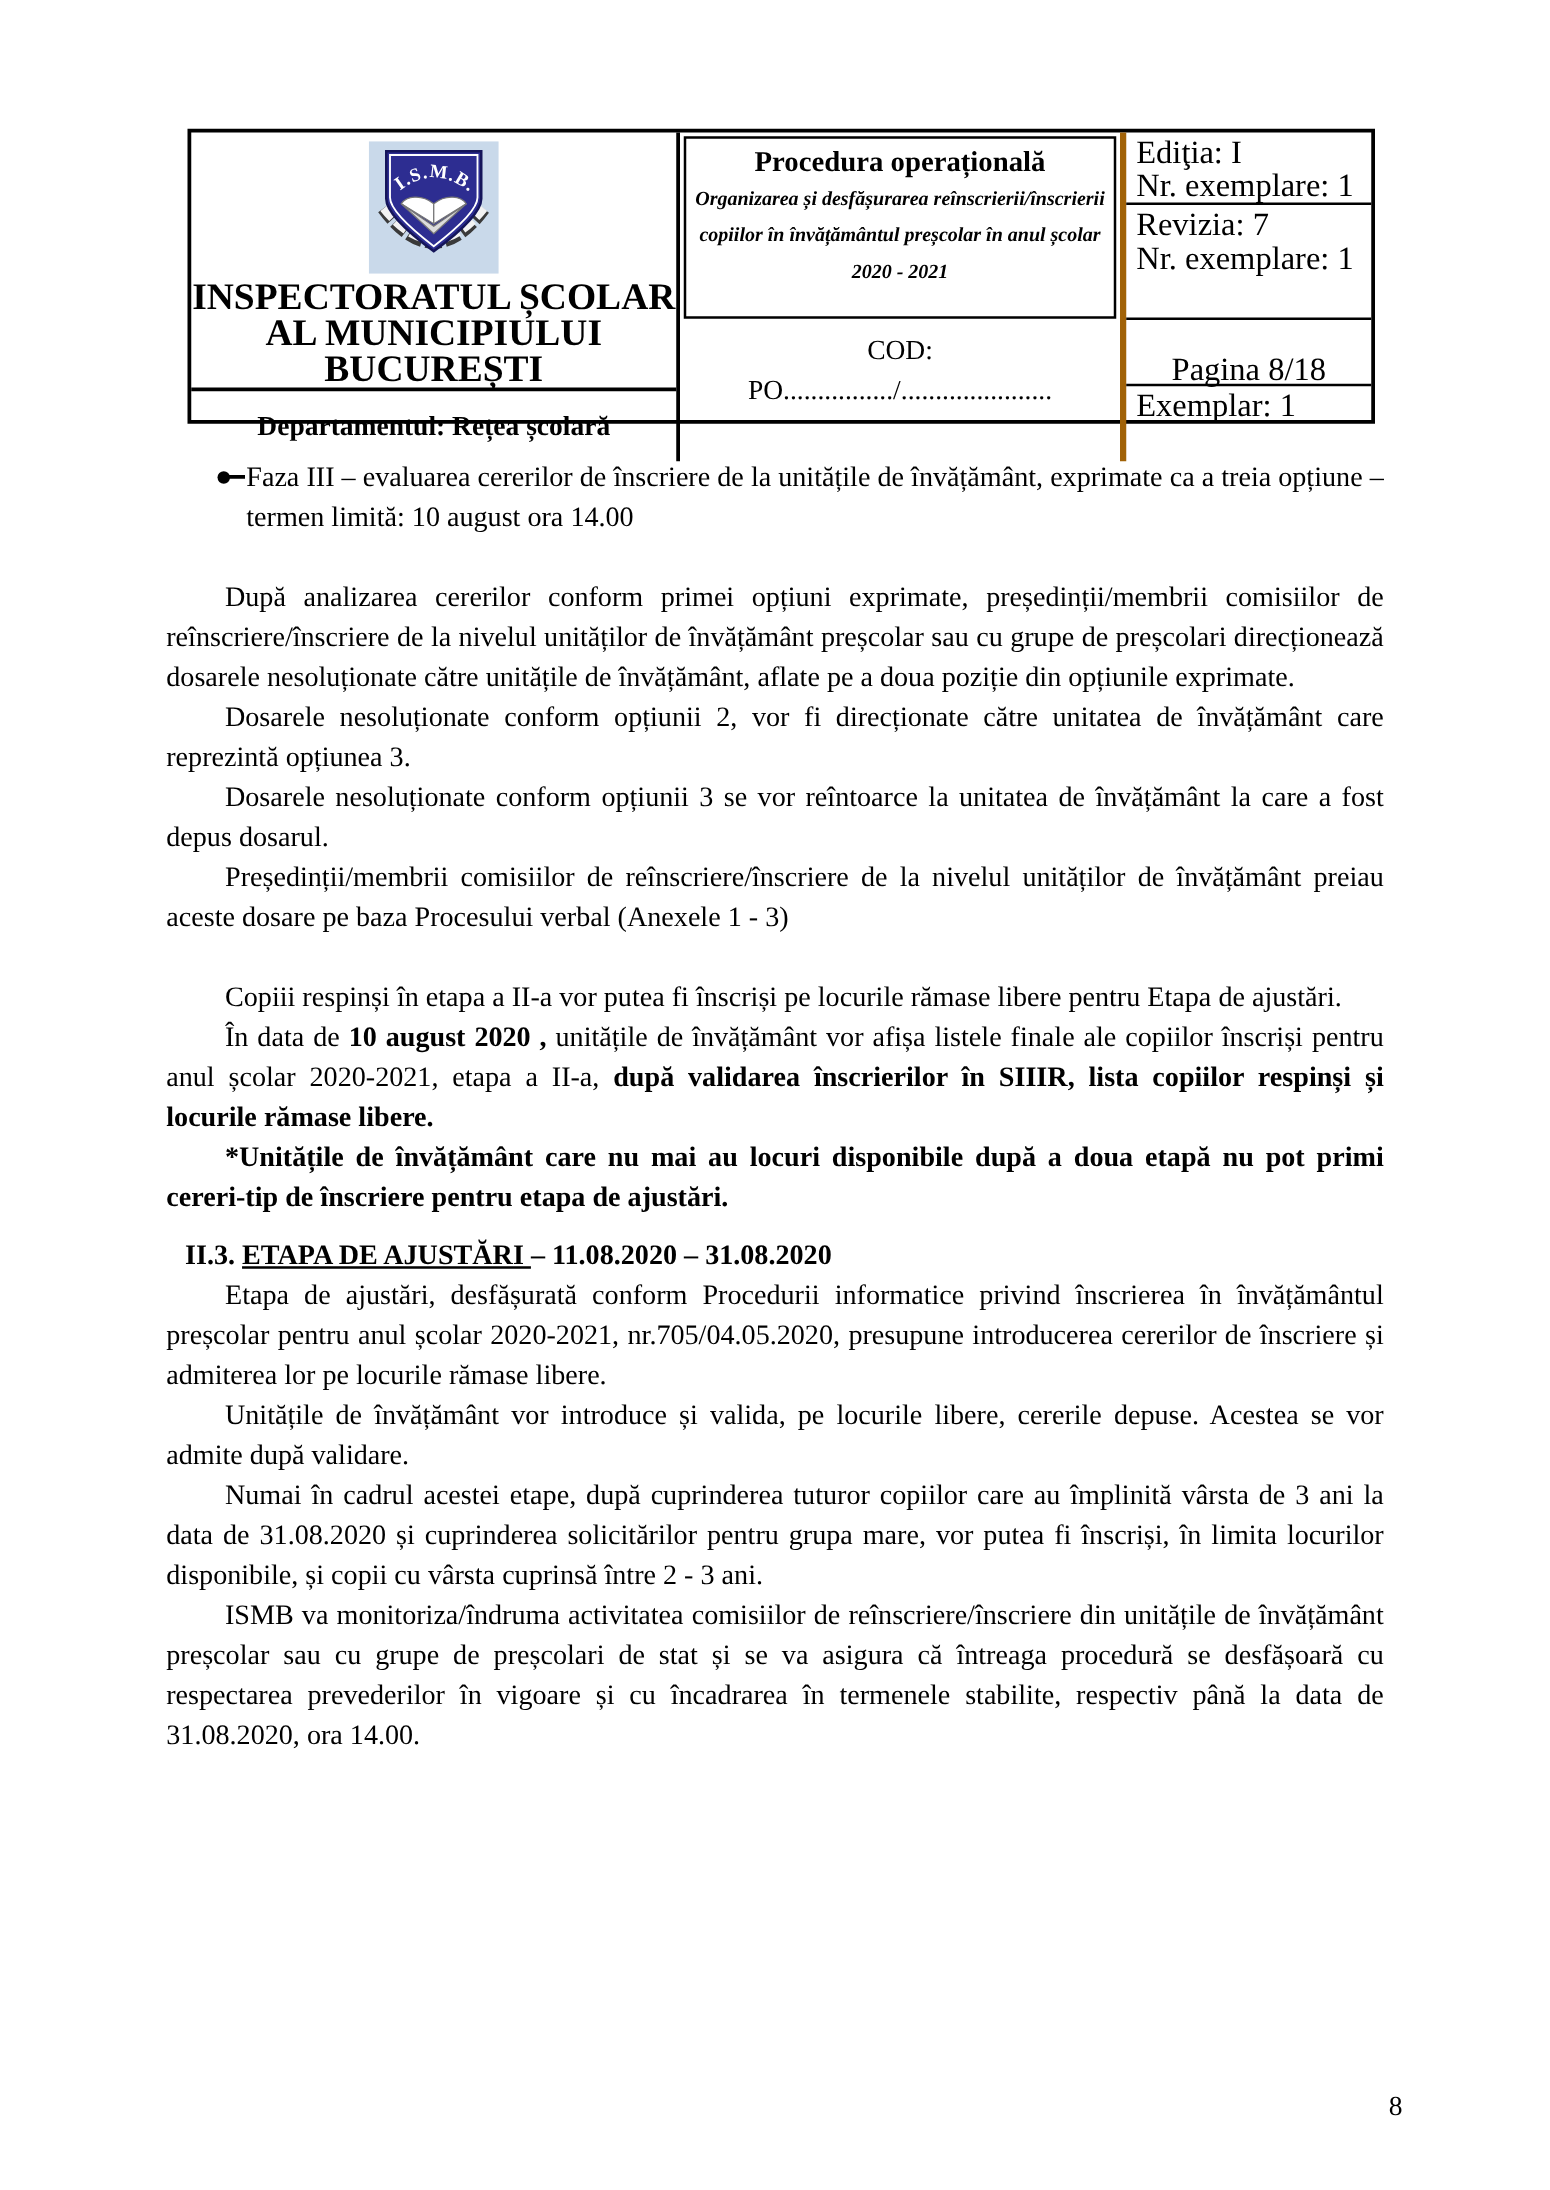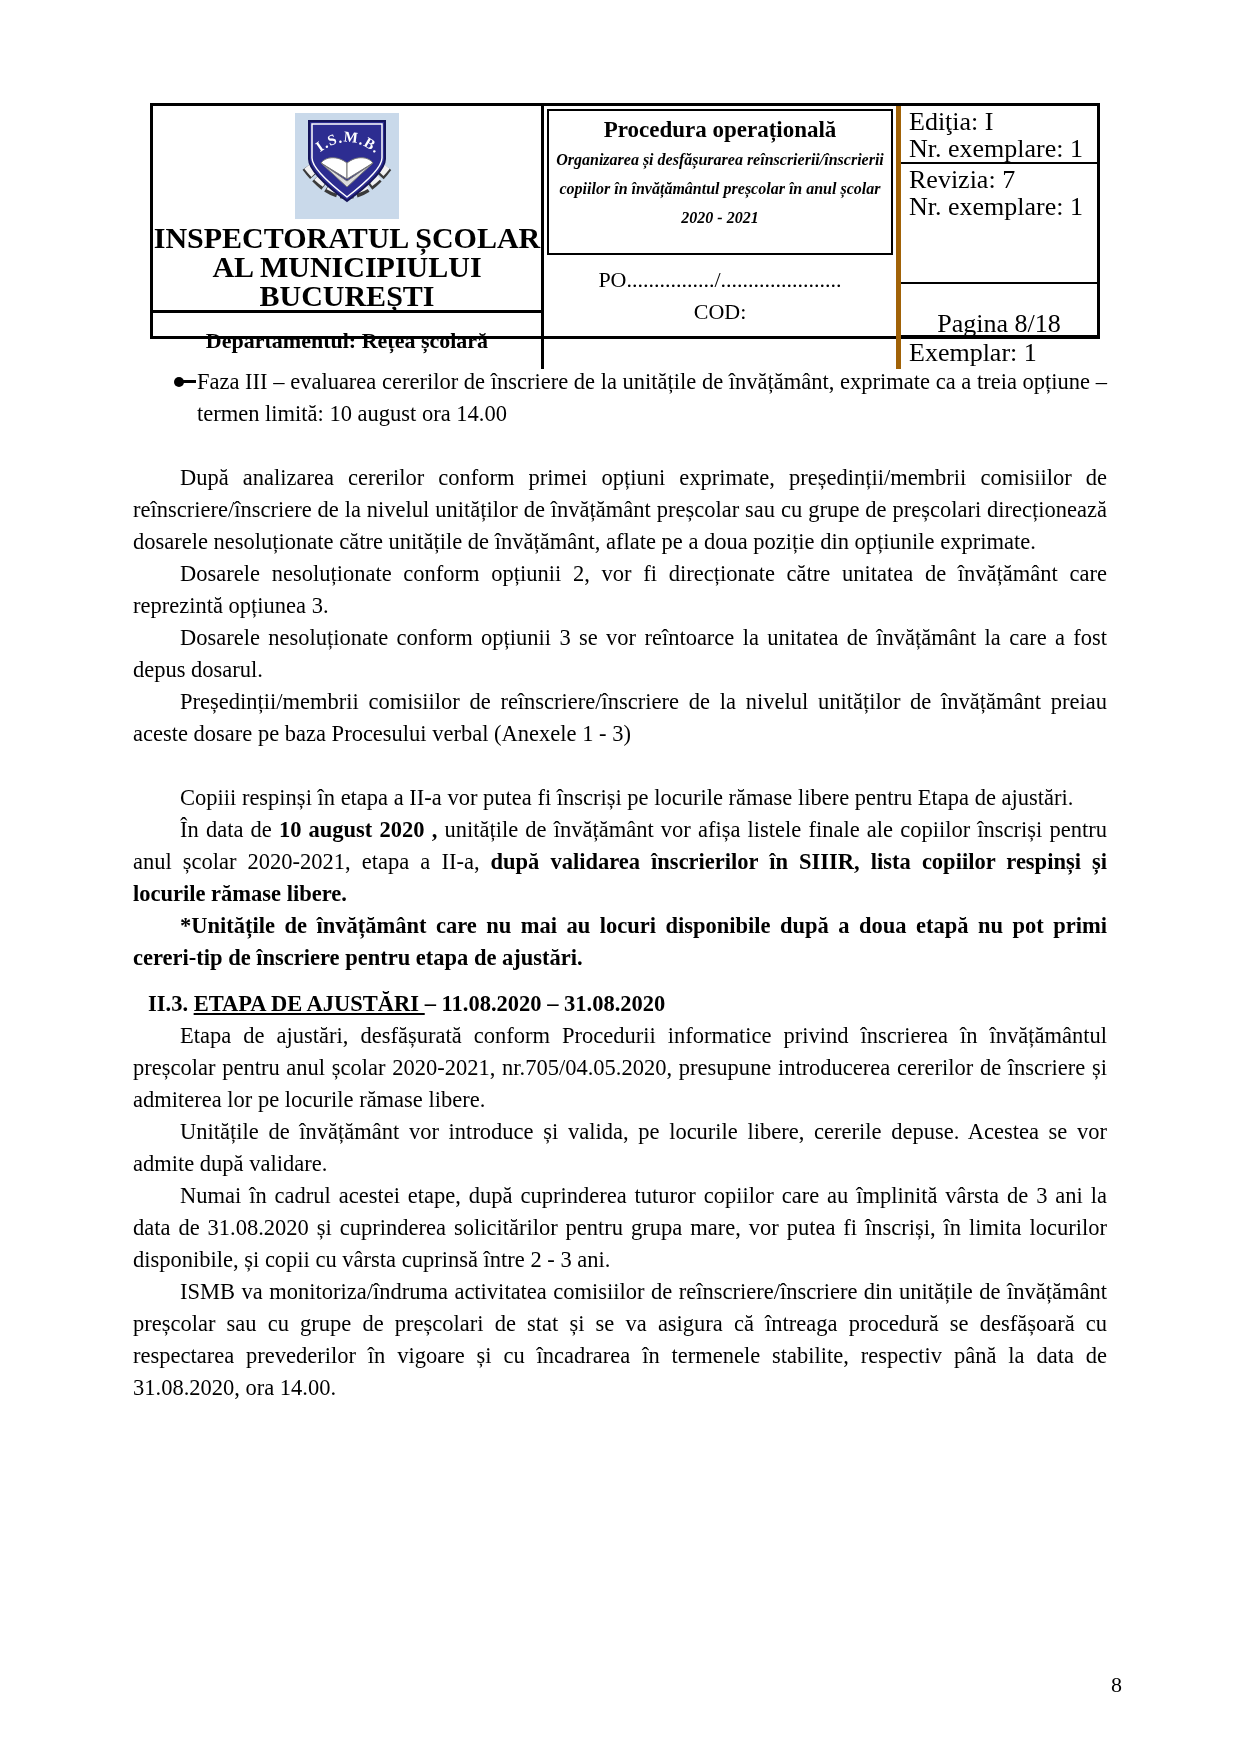--- a/index.html
+++ b/index.html
@@ -23,21 +23,21 @@
 
   .col2 { border-left:3px solid #000; border-right:5px solid #a16207; display:flex; flex-direction:column; }
   .proc-box { border:2px solid #000; margin:3px; padding:4px 6px 6px 6px; text-align:center; height:146px; }
   .proc-title { font-weight:bold; font-size:23px; line-height:30px; }
   .proc-subtitle { font-weight:bold; font-style:italic; font-size:16px; line-height:29px; }
   .cod-area { flex:1; text-align:center; font-size:22px; padding-top:6px; line-height:32px; }
 
   .col3 { display:flex; flex-direction:column; font-size:26px; }
   .c3r { padding:2px 0 0 8px; line-height:27px; }
   .c3r1 { height:58px; border-bottom:2px solid #000; }
-  .c3r2 { height:120px; border-bottom:2px solid #000; }
+  .c3r2 { height:92px; border-bottom:2px solid #000; }
   .c3r3 { height:29px; border-bottom:2px solid #000; text-align:center; padding-left:0; line-height:27px;margin-top:24px; }
   .c3r4 { flex:1; }
 
   
   .logo-wrap { width:104px; height:106px; }
 
   
   .doc-body {
     position:absolute; left:133px; top:366px; width:974px;
     font-size:22.5px; line-height:32px; text-align:justify;
@@ -99,22 +99,22 @@
       </div>
       <div class="col1-bottom">Departamentul: Rețea școlară</div>
     </div>
 
     <div class="col2">
       <div class="proc-box">
         <div class="proc-title">Procedura operațională</div>
         <div class="proc-subtitle">Organizarea și desfășurarea reînscrierii/înscrierii copiilor în învățământul preșcolar în anul școlar 2020 - 2021</div>
       </div>
       <div class="cod-area">
+        <div>COD:</div>
         <div>PO................/......................</div>
-        <div>COD:</div>
       </div>
     </div>
 
     <div class="col3">
       <div class="c3r c3r1">
         <div>Ediţia: I</div>
         <div>Nr. exemplare:   1</div>
       </div>
       <div class="c3r c3r2">
         <div>Revizia: 7</div>

